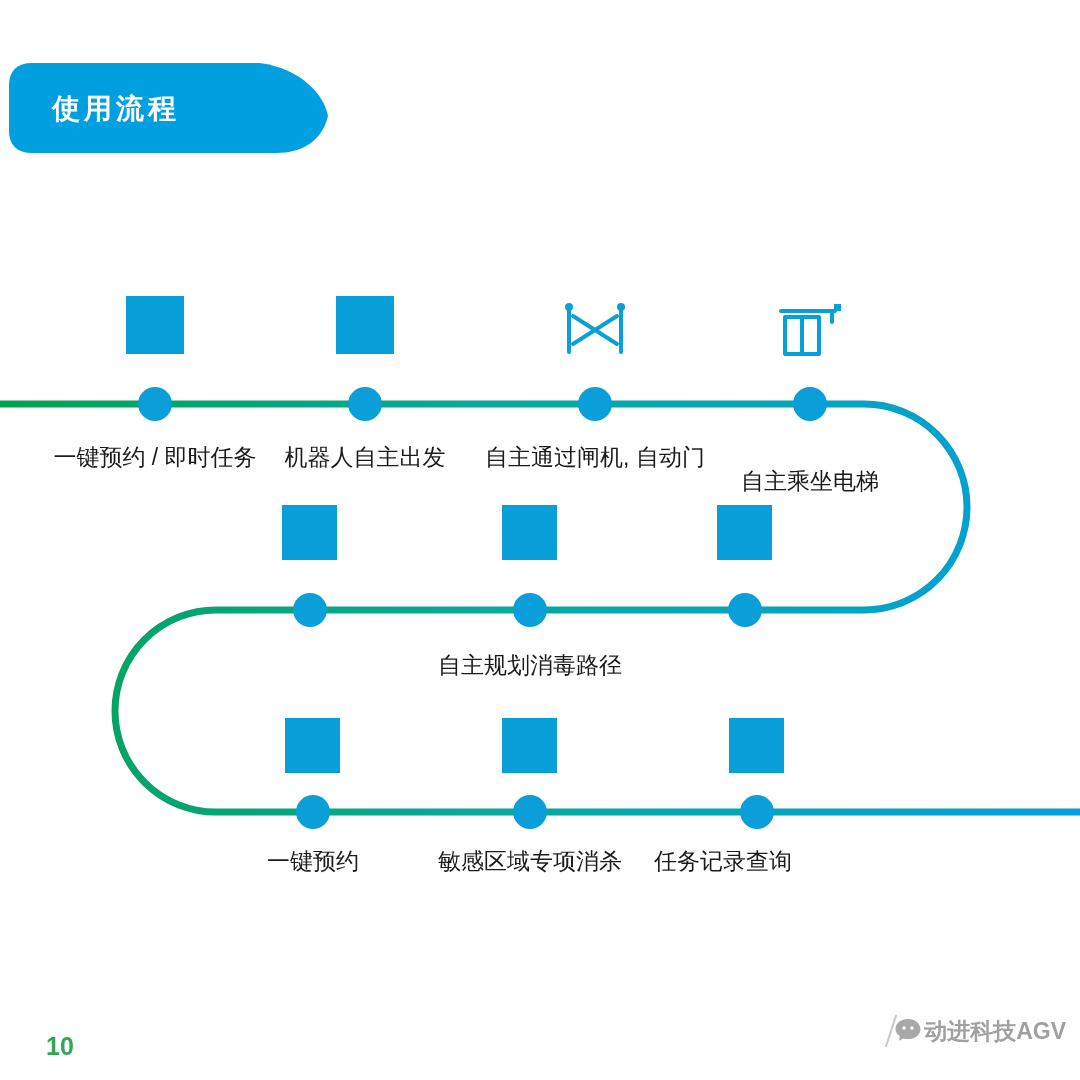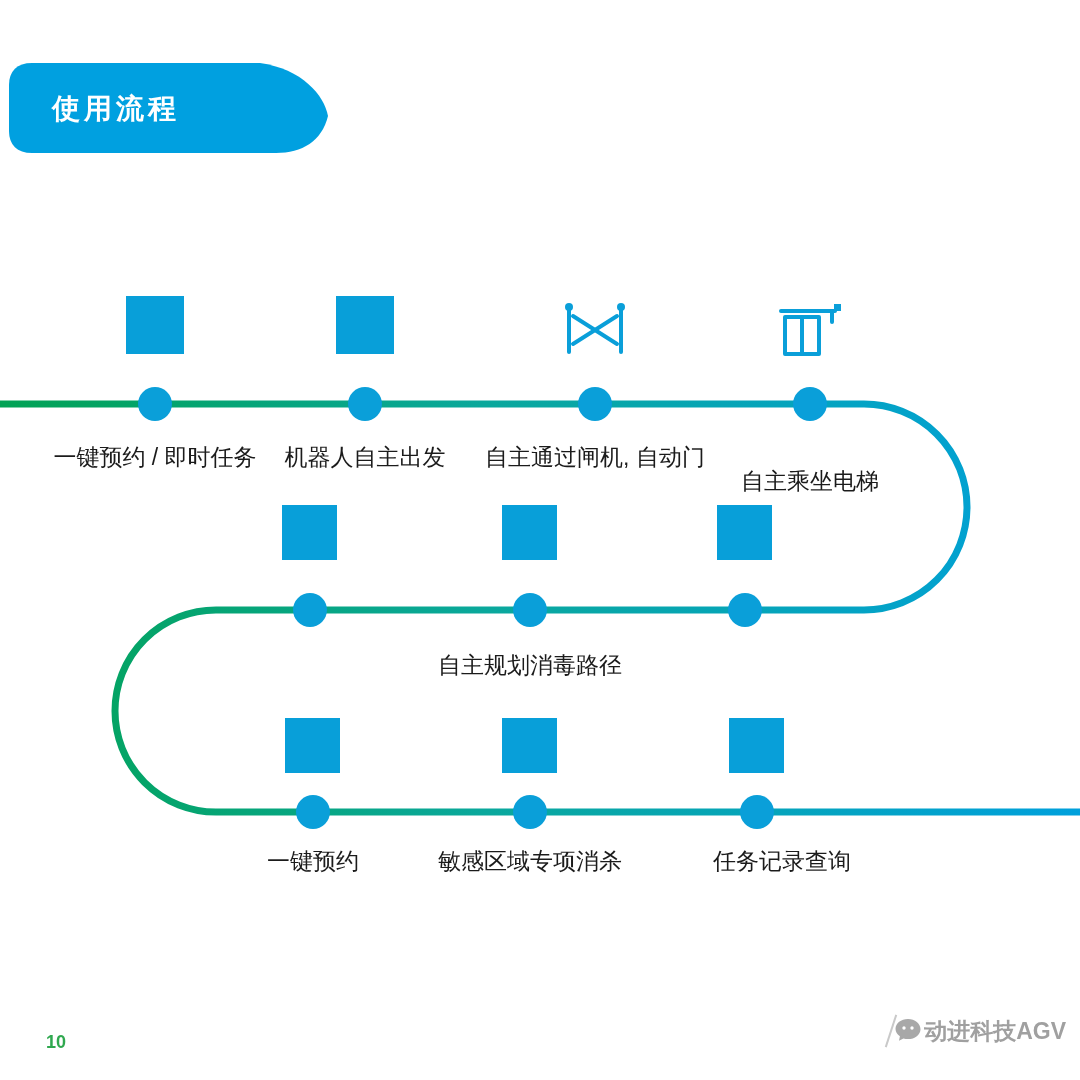--- a/index.html
+++ b/index.html
@@ -19,21 +19,21 @@
   .sq{position:absolute;background:#089FD9;}
   .line-icon{position:absolute;}
   
   .step-label{
     position:absolute;width:260px;text-align:center;
     font-size:23px;font-weight:400;color:#1b1b1b;white-space:nowrap;
   }
   
   .page-number{
     position:absolute;left:46px;top:1032px;
-    color:#2FA84F;font-size:18px;font-weight:700;
+    color:#2FA84F;font-size:25px;font-weight:700;
   }
   .watermark{
     position:absolute;right:14px;top:1014px;display:flex;align-items:center;
     color:#a0a0a0;font-size:23px;font-weight:700;
   }
   .wm-divider{width:2px;height:34px;background:#c9c9c9;transform:rotate(18deg);margin-right:2px;}
 </style>
 </head>
 <body>
 
@@ -105,21 +105,21 @@
   <div class="sq" style="left:717px;top:505px;width:55px;height:55px"></div>
 
   <div class="step-label" style="left:400px;top:650px">自主规划消毒路径</div>
 
   <div class="sq" style="left:285px;top:718px;width:55px;height:55px"></div>
   <div class="sq" style="left:502px;top:718px;width:55px;height:55px"></div>
   <div class="sq" style="left:729px;top:718px;width:55px;height:55px"></div>
 
   <div class="step-label" style="left:183px;top:846px">一键预约</div>
   <div class="step-label" style="left:400px;top:846px">敏感区域专项消杀</div>
-  <div class="step-label" style="left:652px;top:846px">任务记录查询</div>
+  <div class="step-label" style="left:593px;top:846px">任务记录查询</div>
 
   <div class="page-number">10</div>
 
   <div class="watermark">
     <span class="wm-divider"></span>
     <svg width="30" height="26" viewBox="0 0 30 26">
       <path d="M14 1 C7 1 1.5 5.4 1.5 10.8 c0 3 1.7 5.6 4.4 7.4 L5 22.8 l4.4-2.3
                c1.5 .4 3 .6 4.6 .6 6.9 0 12.5-4.4 12.5-9.9 S20.9 1 14 1 Z" fill="#a8a8a8"></path>
       <circle cx="10" cy="10" r="1.7" fill="#ffffff"></circle>
       <circle cx="18" cy="10" r="1.7" fill="#ffffff"></circle>

